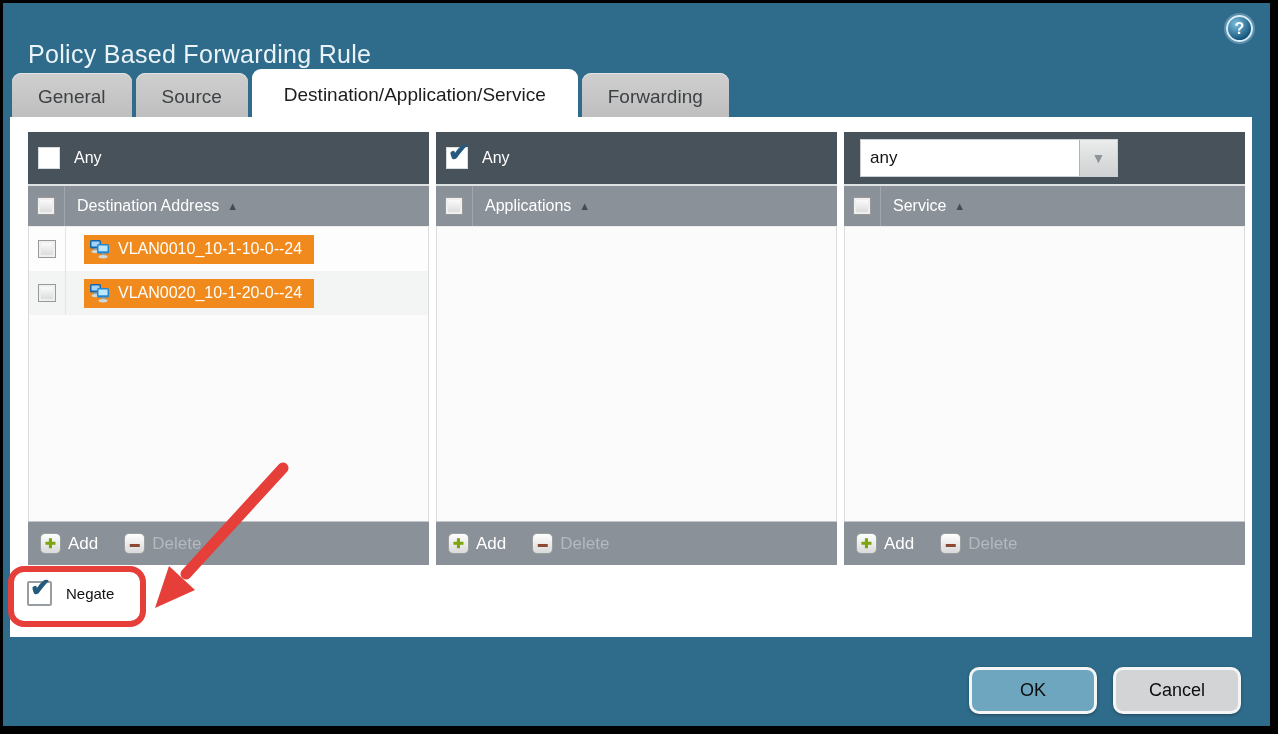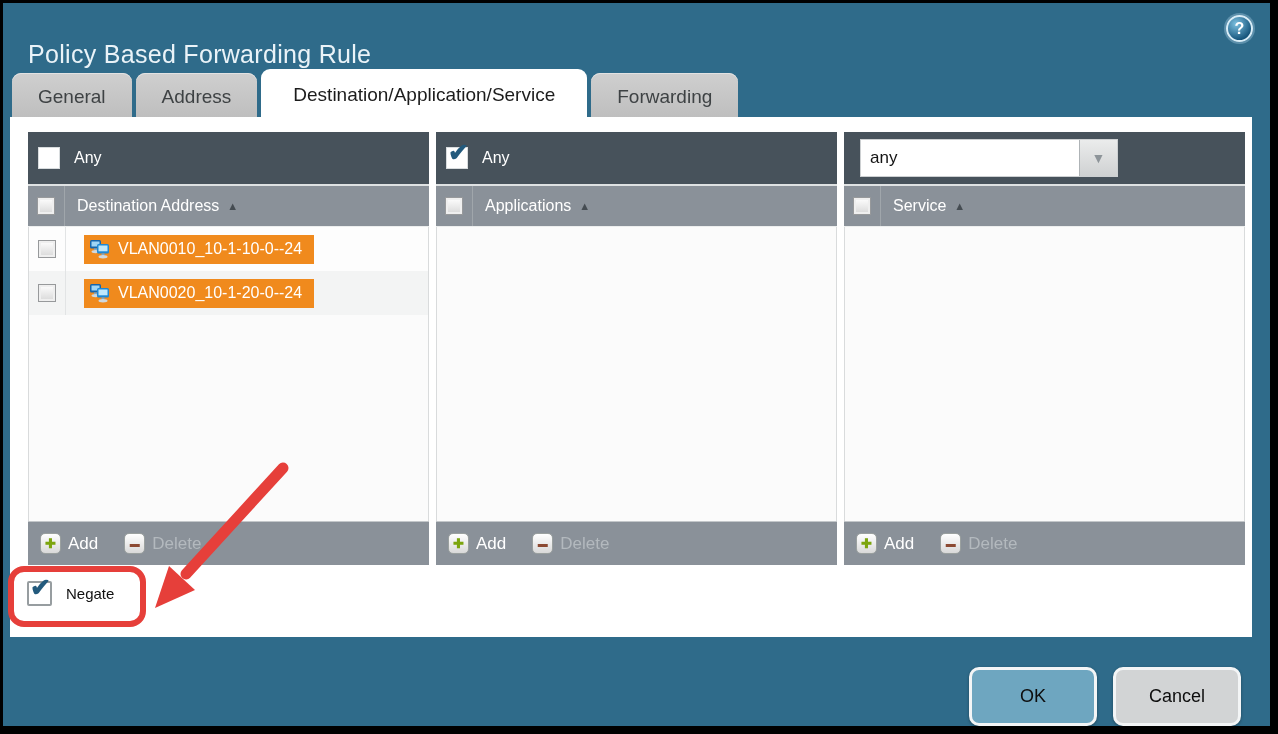--- a/index.html
+++ b/index.html
@@ -158,41 +158,41 @@
   .annotation-rect {
     position:absolute; left:8px; top:566px; width:138px; height:61px;
     border:6px solid #e63f3a; border-radius:16px; z-index:6;
     pointer-events:none;
   }
   .arrow-overlay {
     position:absolute; left:0; top:0; z-index:6; pointer-events:none;
   }
   
   .btn {
-    position:absolute; top:664px; width:128px; height:59px;
+    position:absolute; top:664px; width:128px; height:47px;
     border:3px solid #f3f5f6; border-radius:10px;
     display:flex; align-items:center; justify-content:center;
     font-size:18px; color:#0d0d0d; cursor:pointer;
     box-shadow:0 1px 3px rgba(0,0,0,.35);
   }
   .btn-ok { left:966px; background:#6ea6c0; }
   .btn-cancel { left:1110px; background:#d2d4d5;text-align:center; }
   .neticon { flex:none; }
 </style>
 </head>
 <body>
 
 <div class="dialog">
 
   <div class="title">Policy Based Forwarding Rule</div>
   <div class="help-icon">?</div>
 
   <div class="tabs">
     <div class="tab">General</div>
-    <div class="tab">Address</div>
+    <div class="tab">Source</div>
     <div class="tab active">Destination/Application/Service</div>
     <div class="tab">Forwarding</div>
   </div>
 
   <div class="panel">
     <div class="columns">
 
       <div class="col">
         <div class="col-topbar">
           <span class="cb big"></span>

